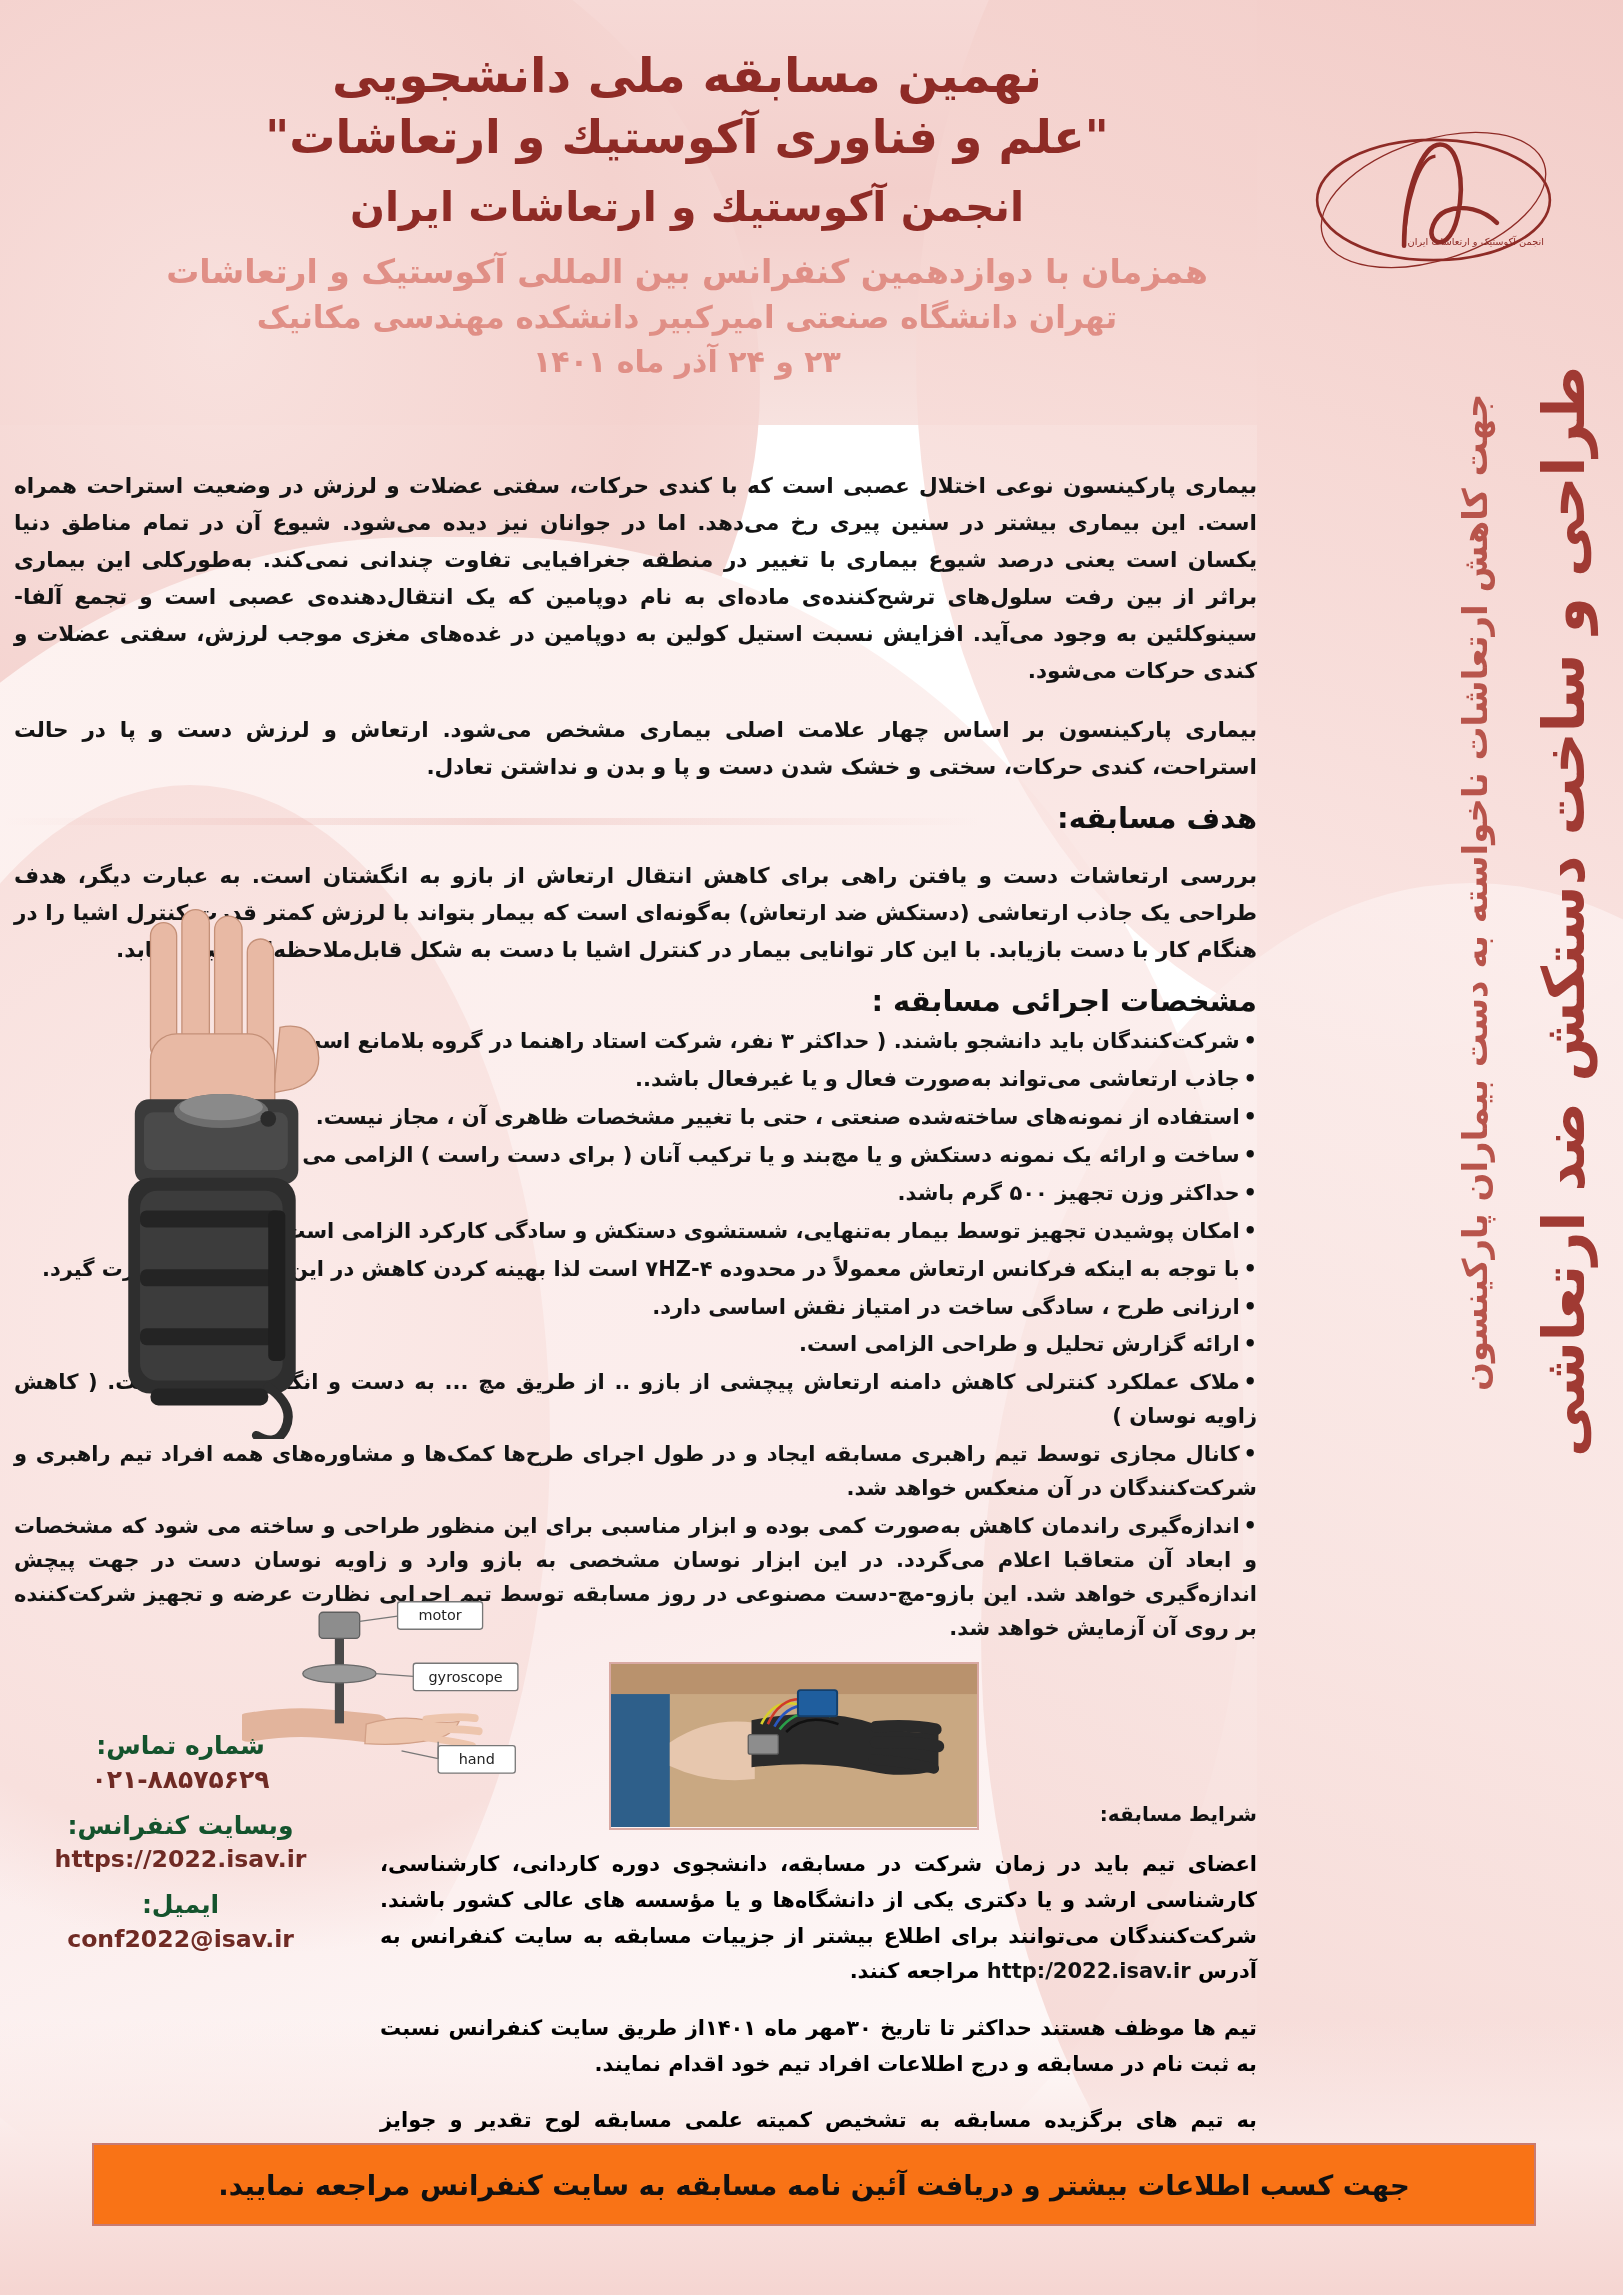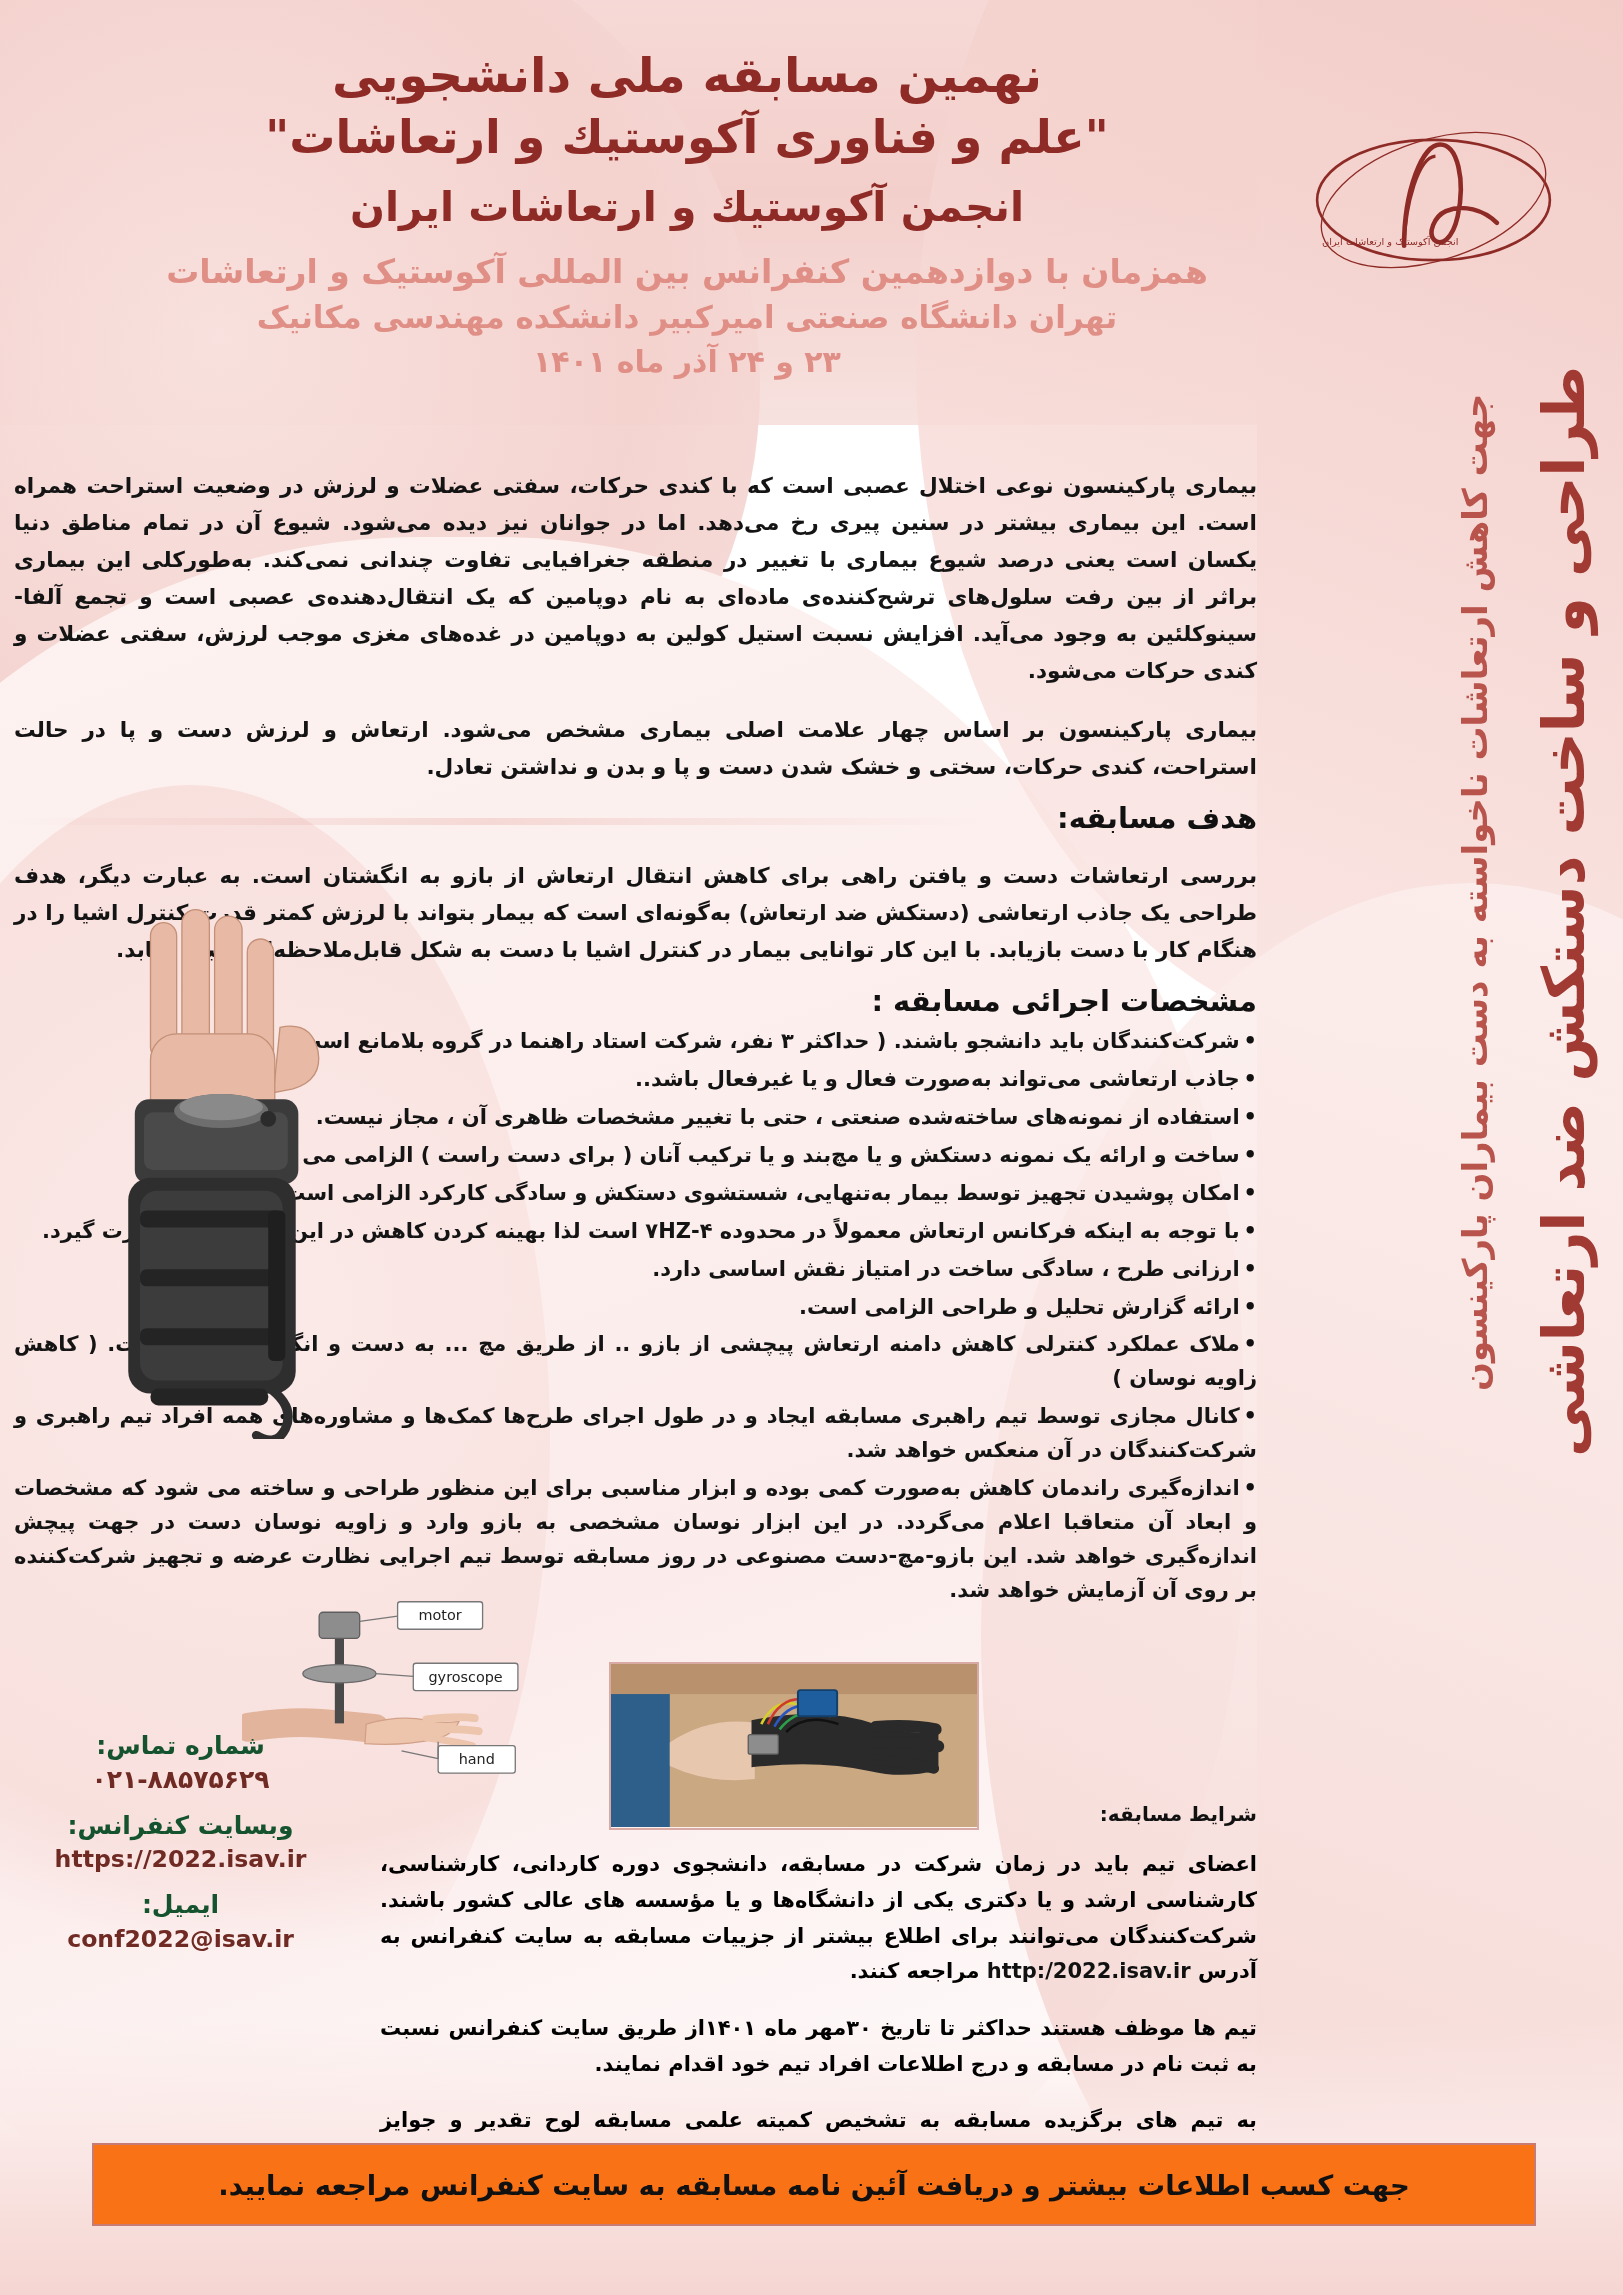--- a/index.html
+++ b/index.html
@@ -77,21 +77,21 @@
   }
   .sub-band .sb2{ font-size:31px; }
   .sub-band .sb3{ font-size:30px; }
 
   
   .logo{
     position:absolute; right:62px; top:118px; width:255px; height:164px;
   }
   .logo svg{ width:100%; height:100%; }
   .logo-caption{
-    position:absolute; right:79px; top:236px; width:222px; text-align:left;
+    position:absolute; right:79px; top:236px; width:222px; text-align:right;
     font-size:9.8px; color:#8e2b26; letter-spacing:0.3px;
   }
 
   
   .vert-main{
     position:absolute; right:25px; top:366px;
     writing-mode:vertical-rl; text-orientation:mixed;
     transform:rotate(180deg);
     font-size:58px; font-weight:bold; color:#a03a33;
     letter-spacing:1.3px; height:1145px;
@@ -206,20 +206,21 @@
 
   <div class="sec-title">هدف مسابقه:</div>
   <p class="para">بررسی ارتعاشات دست و یافتن راهی برای کاهش انتقال ارتعاش از بازو به انگشتان است. به عبارت دیگر، هدف طراحی یک جاذب ارتعاشی (دستکش ضد ارتعاش) به‌گونه‌ای است که بیمار بتواند با لرزش کمتر قدرت کنترل اشیا را در هنگام کار با دست بازیابد. با این کار توانایی بیمار در کنترل اشیا با دست به شکل قابل‌ملاحظه‌ای بهبود میابد.</p>
 
   <div class="sec-title">مشخصات اجرائی مسابقه :</div>
   <ul class="bullets">
     <li>شرکت‌کنندگان باید دانشجو باشند. ( حداکثر ۳ نفر، شرکت استاد راهنما در گروه بلامانع است.)</li>
     <li>جاذب ارتعاشی می‌تواند به‌صورت فعال و یا غیرفعال باشد..</li>
     <li>استفاده از نمونه‌های ساخته‌شده صنعتی ، حتی با تغییر مشخصات ظاهری آن ، مجاز نیست.</li>
     <li>ساخت و ارائه یک نمونه دستکش و یا مچ‌بند و یا ترکیب آنان  ( برای دست راست )  الزامی می باشد</li>
+    <li>حداکثر وزن تجهیز ۵۰۰ گرم باشد.</li>
     <li>امکان پوشیدن تجهیز توسط بیمار به‌تنهایی، شستشوی دستکش و سادگی کارکرد الزامی است.</li>
     <li>با توجه به اینکه فرکانس ارتعاش معمولاً در محدوده ۴-۷HZ  است لذا بهینه کردن کاهش در این فرکانس‌ها صورت گیرد.</li>
     <li>ارزانی طرح ، سادگی ساخت در امتیاز نقش اساسی دارد.</li>
     <li>ارائه گزارش تحلیل و طراحی الزامی است.</li>
     <li>ملاک عملکرد کنترلی کاهش دامنه ارتعاش پیچشی از بازو .. از طریق مچ ... به دست و انگشتان بیمار است. ( کاهش زاویه نوسان )</li>
     <li>کانال مجازی توسط تیم راهبری مسابقه ایجاد و در طول اجرای طرح‌ها کمک‌ها و مشاوره‌های همه افراد تیم راهبری و شرکت‌کنندگان در آن منعکس خواهد شد.</li>
     <li>اندازه‌گیری راندمان کاهش به‌صورت کمی بوده و ابزار مناسبی برای این منظور طراحی و ساخته می شود که مشخصات و ابعاد آن متعاقبا اعلام می‌گردد. در این ابزار نوسان مشخصی به بازو وارد و زاویه نوسان دست در جهت پیچش اندازه‌گیری خواهد شد. این بازو-مچ-دست مصنوعی در روز مسابقه توسط تیم اجرایی نظارت عرضه و تجهیز شرکت‌کننده بر روی آن آزمایش خواهد شد.</li>
   </ul>
 </div>
 

